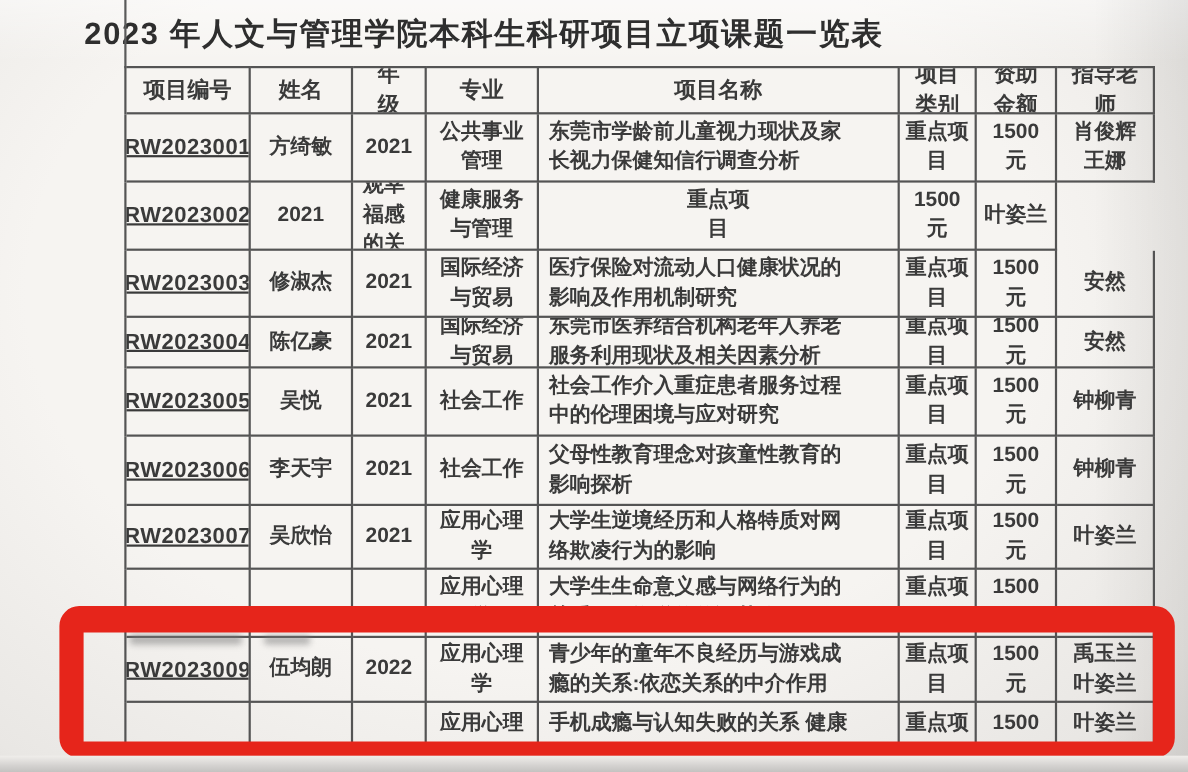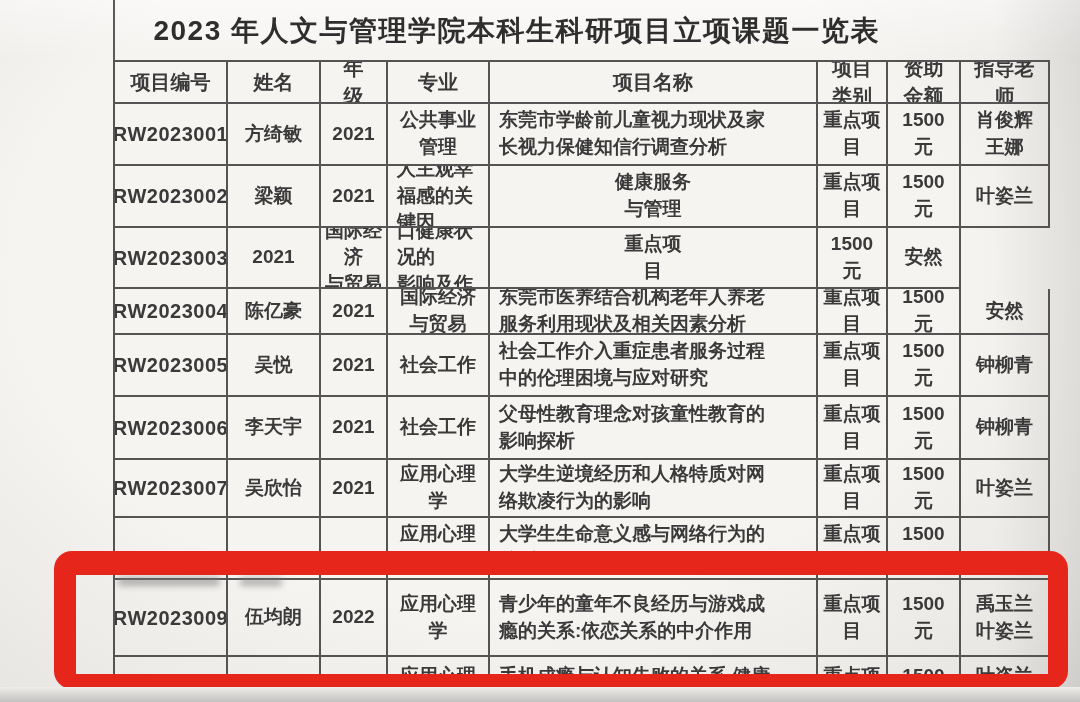--- a/index.html
+++ b/index.html
@@ -7,35 +7,35 @@
   .page{
     position:relative;width:1080px;height:702px;overflow:hidden;
     background:
       linear-gradient(90deg, rgba(0,0,0,0) 92%, rgba(0,0,0,.07) 100%),
       linear-gradient(180deg, rgba(255,255,255,.5) 0%, rgba(0,0,0,0) 8%),
       radial-gradient(ellipse at 45% 38%, #f6f4f1 55%, #e9e7e4 88%, #dddbd8 100%);
     color:#363636;
   }
   .doc{position:absolute;inset:0;filter:blur(.35px);}
   .title{
-    position:absolute;left:0;top:12px;width:880px;text-align:right;
+    position:absolute;left:0;top:12px;width:880px;text-align:center;
     font-size:28px;font-weight:700;letter-spacing:1.5px;color:#2e2e2e;
   }
   .edge-line{position:absolute;left:113px;top:0;width:2px;height:62px;background:#5a5a5a;}
   .tbl{position:absolute;left:113px;top:60px;width:937px;}
   .row{display:grid;grid-template-columns:113px 93px 67px 102px 328px 70px 73px 89px;border-left:2px solid #545454;}
   .row.head .cell{border-top:2px solid #545454;font-weight:700;font-size:20px;}
   .cell{
     border-right:2px solid #545454;border-bottom:2px solid #545454;
     display:flex;align-items:center;justify-content:center;text-align:center;
     font-size:19px;font-weight:600;line-height:1.4;white-space:pre-line;
     overflow:hidden;color:#3a3a3a;
   }
   .cell.left{justify-content:flex-start;text-align:left;padding:0 9px;}
-  .cell.id{font-size:20px;letter-spacing:.5px;}
+  .cell.id{font-size:20px;letter-spacing:.5px;text-decoration:underline;}
   .hl{
     position:absolute;left:54px;top:551px;width:1014px;height:138px;
     box-sizing:border-box;border-style:solid;border-color:#e6251b;
     border-width:24px 20px 15px 22px;border-radius:18px;
     pointer-events:none;
   }
   .smudge{position:absolute;background:#7d7d7d;filter:blur(3px);opacity:.55;border-radius:3px;}
   .smudge.a{left:118px;top:577px;width:102px;height:9px;}
   .smudge.b{left:240px;top:578px;width:42px;height:8px;}
   .bottom-shade{
@@ -80,35 +80,35 @@
         <div class="cell">重点项
 目</div>
         <div class="cell">1500
 元</div>
         <div class="cell">肖俊辉
 王娜</div>
       </div>
 
       <div class="row" style="height:62px">
         <div class="cell id">RW2023002</div>
-        <div class="cell">梁颖</div>
         <div class="cell">2021</div>
         <div class="cell left">影响老年人主观幸福感的关键因
 素研究</div>
         <div class="cell">健康服务
 与管理</div>
         <div class="cell">重点项
 目</div>
         <div class="cell">1500
 元</div>
         <div class="cell">叶姿兰</div>
       </div>
 
       <div class="row" style="height:61px">
         <div class="cell id">RW2023003</div>
+        <div class="cell">修淑杰</div>
         <div class="cell">2021</div>
         <div class="cell">国际经济
 与贸易</div>
         <div class="cell left">医疗保险对流动人口健康状况的
 影响及作用机制研究</div>
         <div class="cell">重点项
 目</div>
         <div class="cell">1500
 元</div>
         <div class="cell">安然</div>
@@ -180,21 +180,21 @@
 学</div>
         <div class="cell left">大学生生命意义感与网络行为的
 关系：网络道德的调节作用</div>
         <div class="cell">重点项
 目</div>
         <div class="cell">1500
 元</div>
         <div class="cell"></div>
       </div>
 
-      <div class="row" style="height:77px">
+      <div class="row" style="height:59px">
         <div class="cell id">RW2023009</div>
         <div class="cell">伍均朗</div>
         <div class="cell">2022</div>
         <div class="cell">应用心理
 学</div>
         <div class="cell left">青少年的童年不良经历与游戏成
 瘾的关系:依恋关系的中介作用</div>
         <div class="cell">重点项
 目</div>
         <div class="cell">1500

